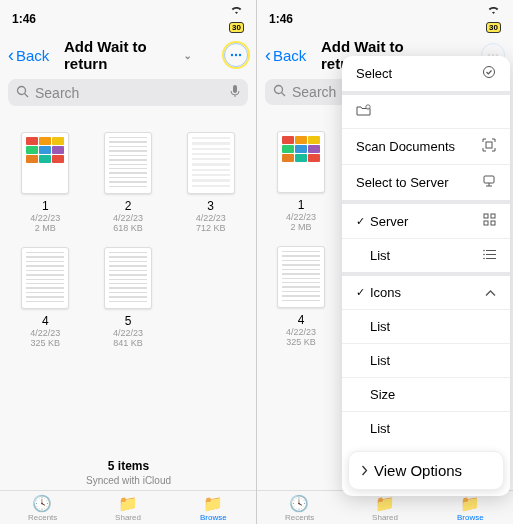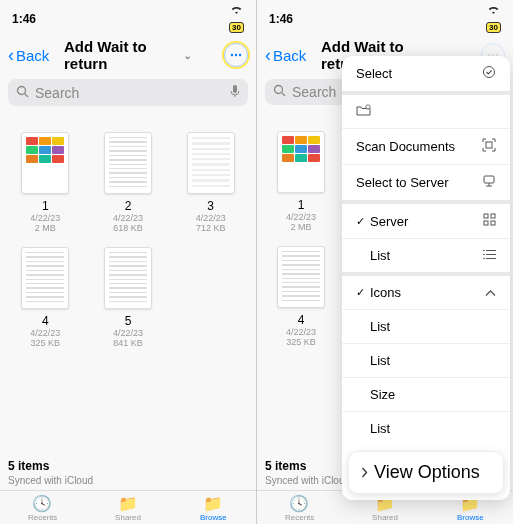--- a/index.html
+++ b/index.html
@@ -22,35 +22,35 @@
 .thumb { width: 48px; height: 62px; margin: 0 auto 5px; border: 1px solid #ddd; border-radius: 3px; background: #fff; box-shadow: 0 1px 2px rgba(0,0,0,0.1); display: flex; flex-direction: column; padding: 4px; gap: 1px; }
 .thumb.colorful { padding: 4px; }
 .thumb.colorful .row { height: 8px; display: flex; gap: 1px; }
 .thumb.colorful .cell { flex: 1; border-radius: 1px; }
 .thumb.text { padding: 4px; }
 .thumb.text .line { height: 2px; background: #ddd; margin-bottom: 2px; }
 .thumb.table .line { height: 3px; background: #eee; margin-bottom: 2px; }
 .file-name { font-size: 12px; font-weight: 400; }
 .file-date { font-size: 9px; color: #999; }
 .file-size { font-size: 9px; color: #999; }
-.footer { position: absolute; bottom: 38px; left: 8px; right: 0; text-align: left; }
+.footer { position: absolute; bottom: 38px; left: 1px; right: 0; text-align: center; }
 .item-count { font-size: 12px; font-weight: 600; }
 .sync { font-size: 10px; color: #888; margin-top: 2px; }
 .tab-bar { position: absolute; bottom: 0; left: 0; right: 0; height: 34px; background: #f7f7f7; border-top: 1px solid #ddd; display: flex; }
 .tab { flex: 1; display: flex; flex-direction: column; align-items: center; justify-content: center; font-size: 8px; color: #999; }
 .tab.active { color: #007aff; }
 .tab-icon { font-size: 16px; }
 .menu { position: absolute; top: 56px; right: 3px; width: 168px; background: #fff; border-radius: 10px; box-shadow: 0 4px 20px rgba(0,0,0,0.18); overflow: hidden; z-index: 10; }
 .menu-item { display: flex; align-items: center; justify-content: space-between; padding: 9px 14px; font-size: 13px; border-bottom: 1px solid #eee; }
 .menu-item.sep { border-bottom: 4px solid #e8e8ea; }
 .menu-item .check { width: 14px; font-size: 11px; }
 .menu-item .label { flex: 1; }
 .menu-item .micon { font-size: 13px; color: #555; }
 .menu-item.indent .label { margin-left: 14px; }
-.view-opts { margin: 6px; background: #fff; border: 1px solid #eee; border-radius: 10px; box-shadow: 0 2px 8px rgba(0,0,0,0.12); padding: 10px 12px; display: flex; align-items: center; gap: 6px; font-size: 18px; }
+.view-opts { margin: 6px; background: #fff; border: 1px solid #eee; border-radius: 10px; box-shadow: 0 2px 8px rgba(0,0,0,0.12); padding: 10px 12px; display: flex; align-items: center; gap: 6px; font-size: 15px; }
 .panel.dimmed .nav-bar .more-btn { opacity: 0.35; }
 </style>
 </head>
 <body>
 
 <div class="container">
 
 <div class="panel">
   <div class="status-bar">
     <span>1:46</span>

